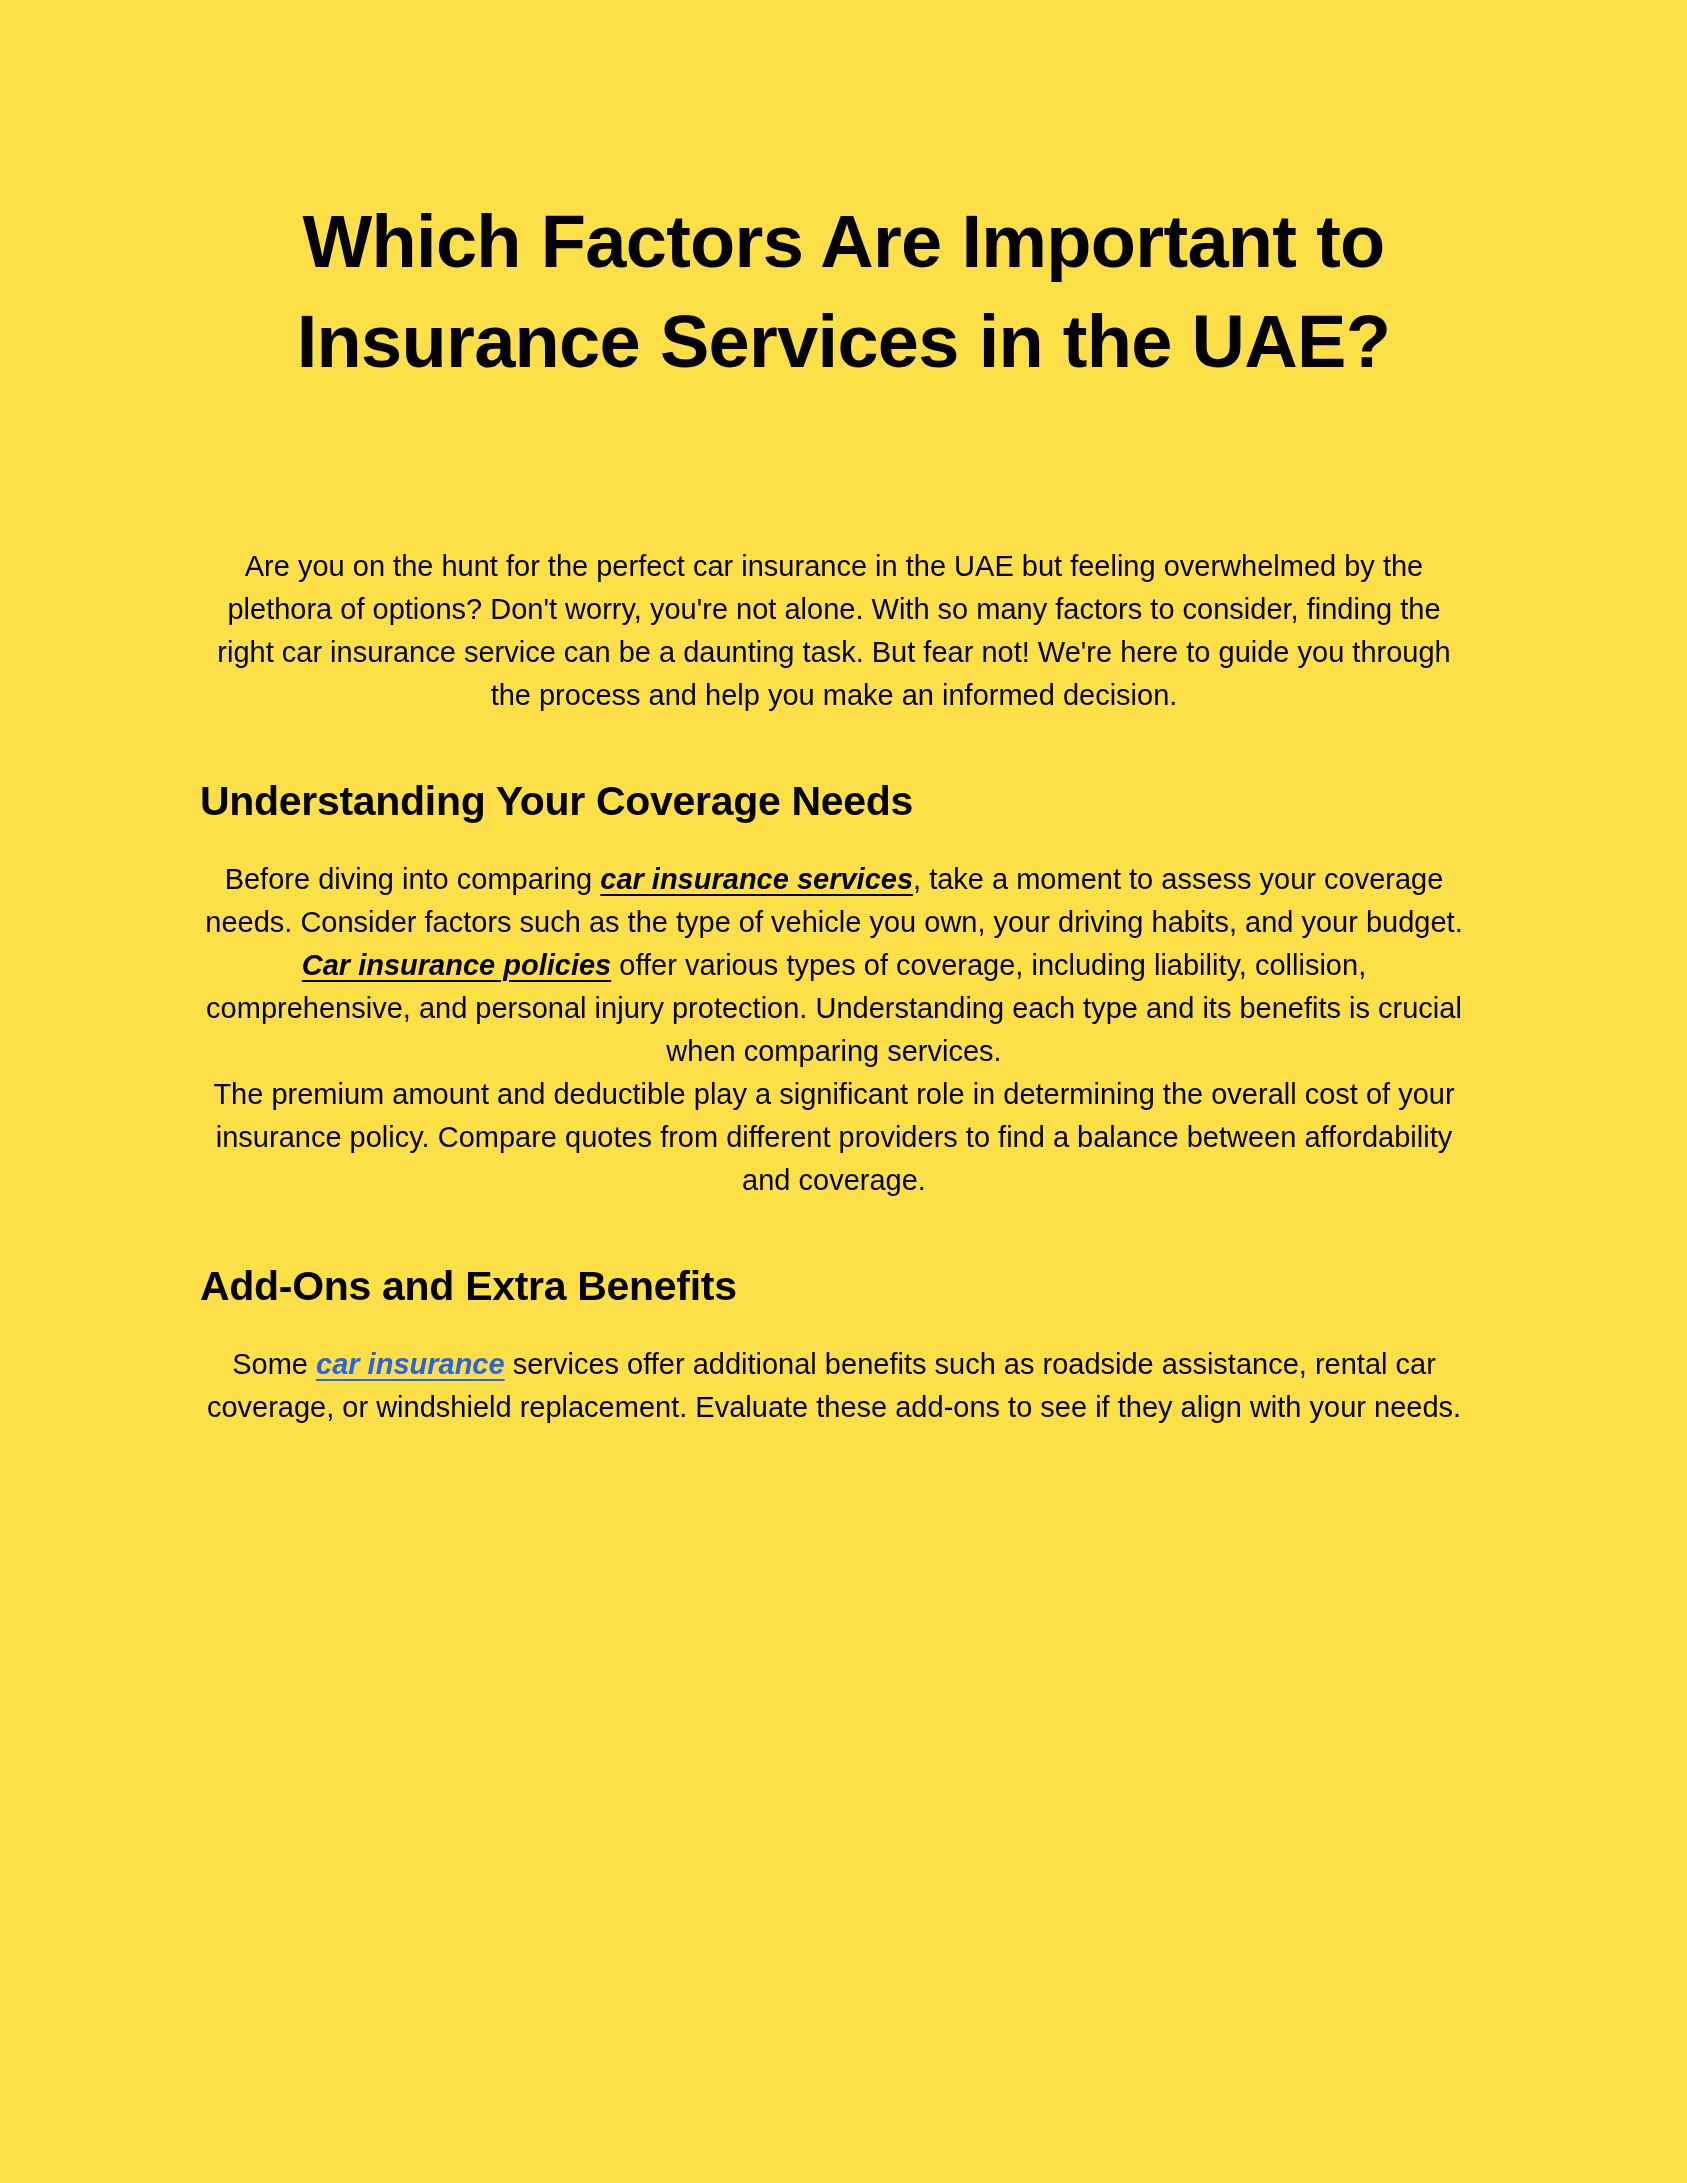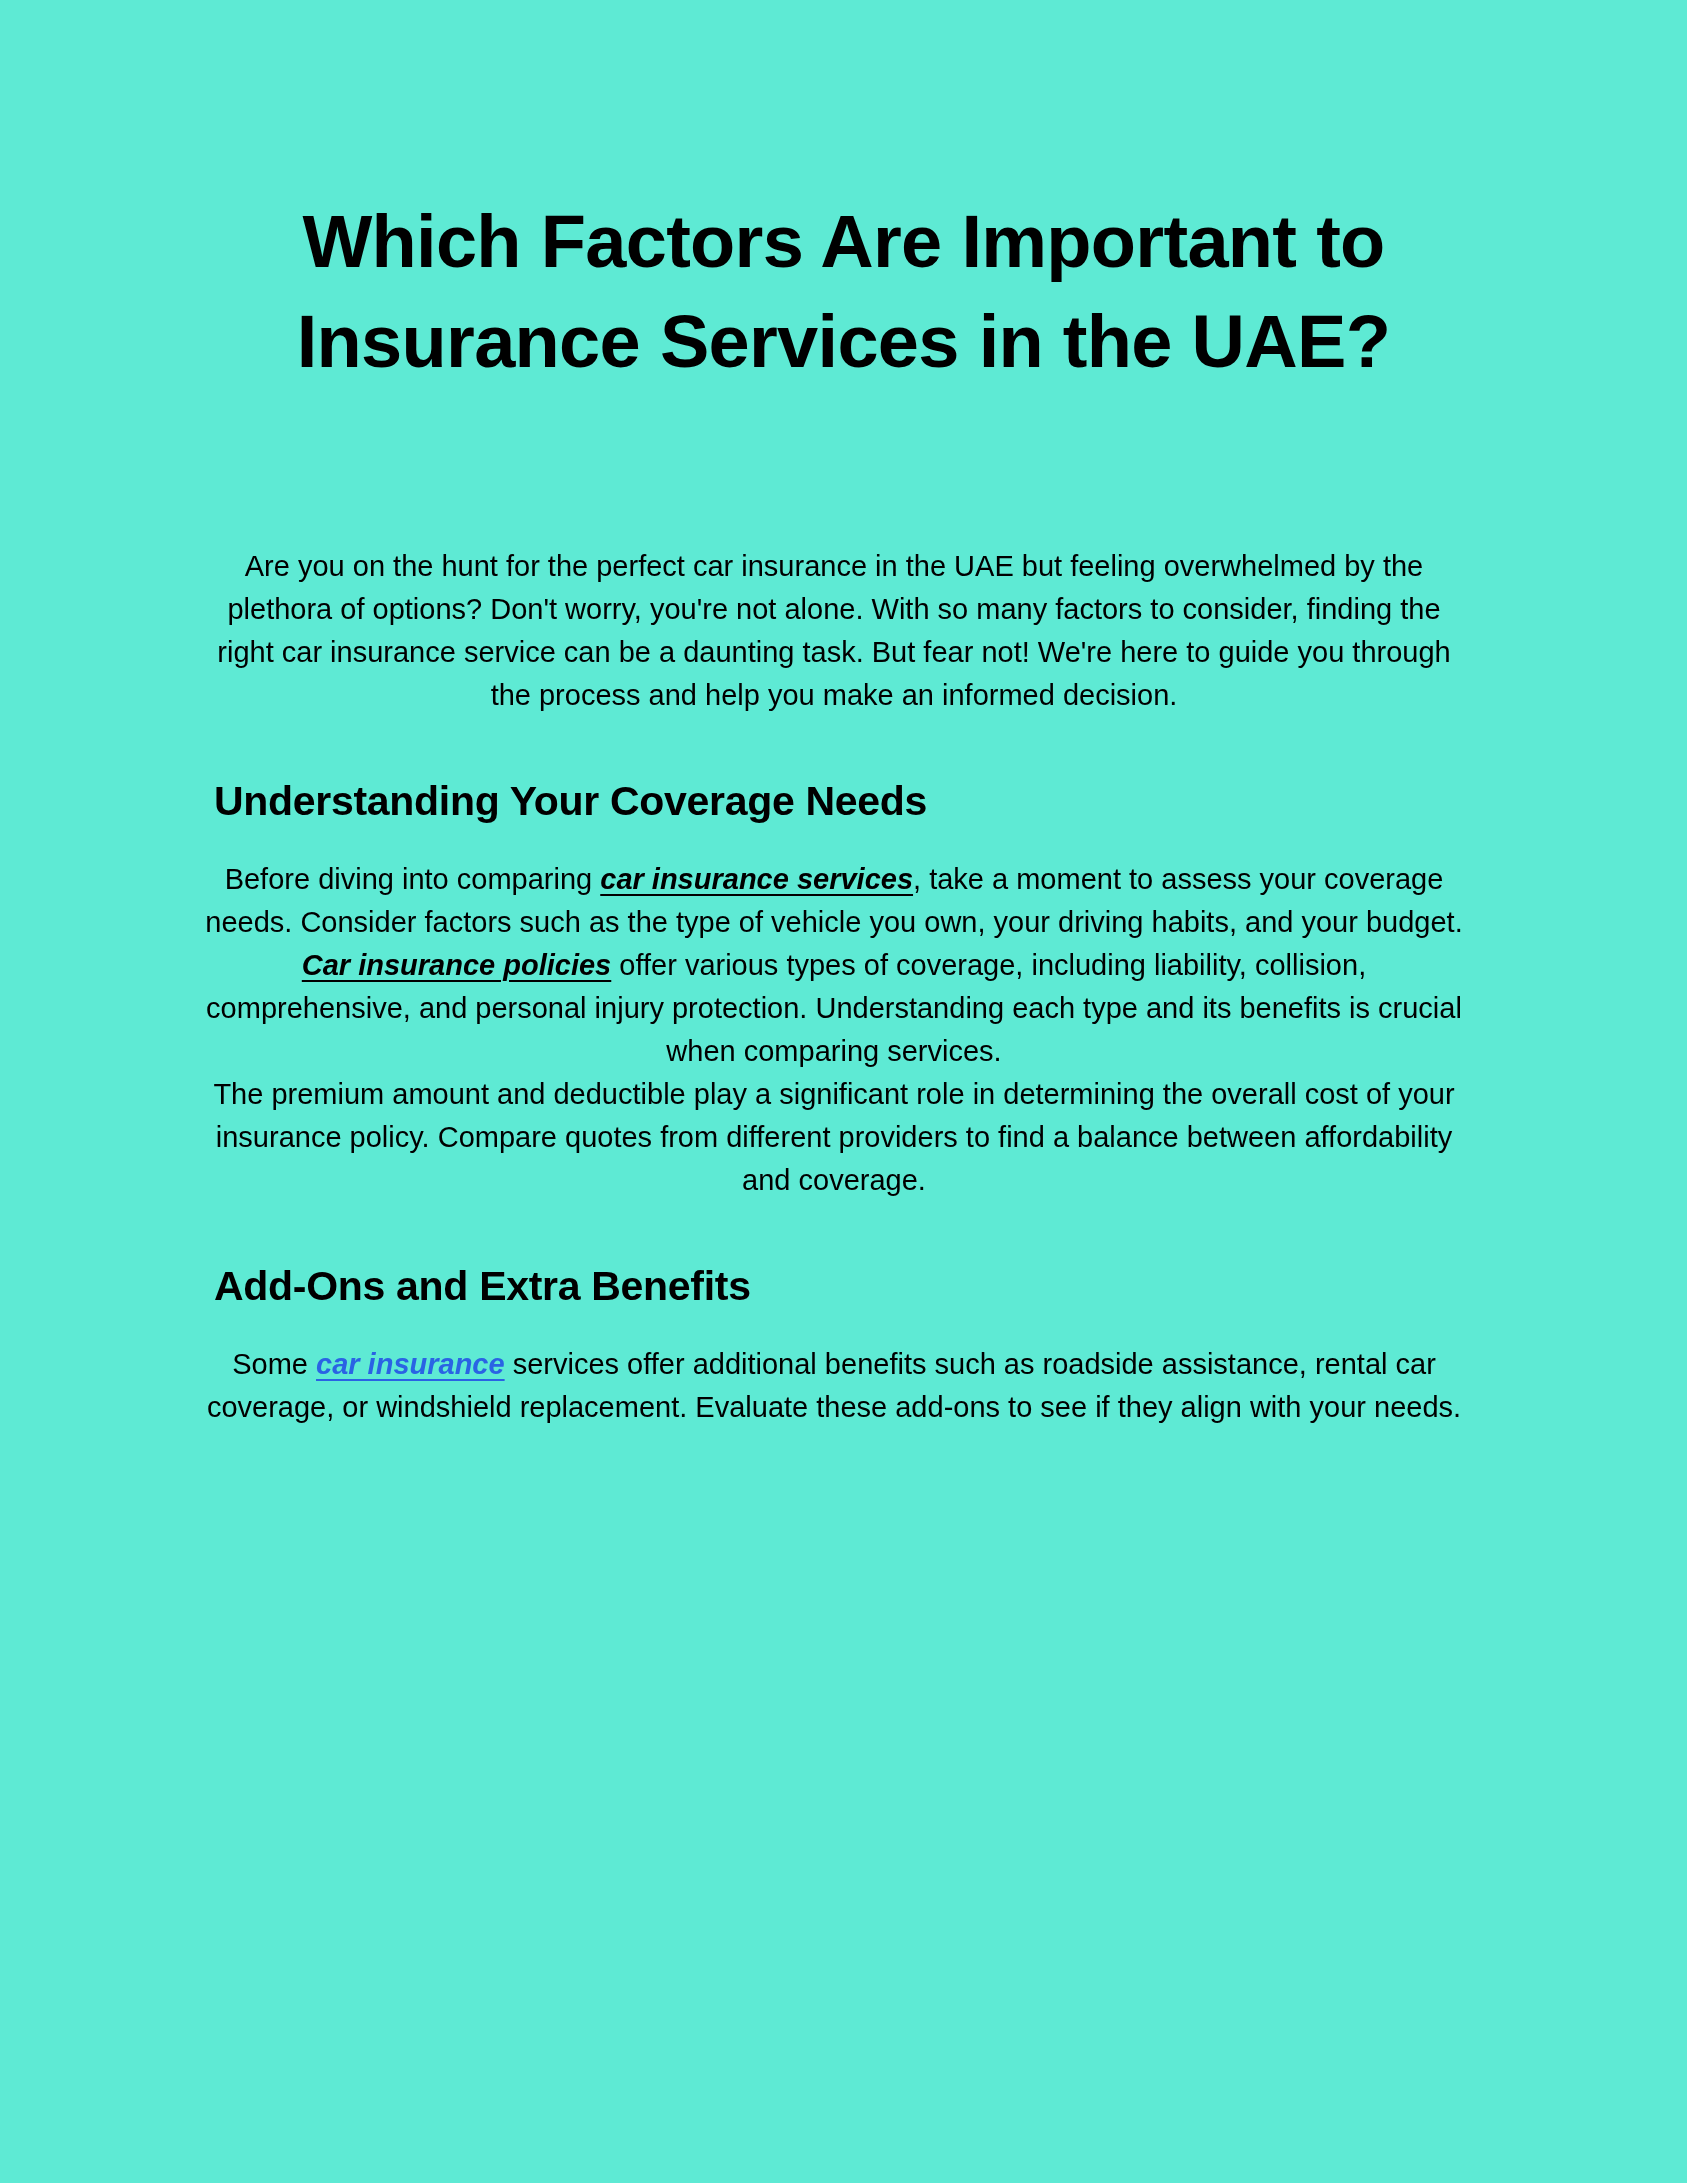--- a/index.html
+++ b/index.html
@@ -10,21 +10,21 @@
   body {
     width: 1687px;
     height: 2183px;
     font-family: "Liberation Sans", sans-serif;
     color: #000000;
     -webkit-text-size-adjust: none;
   }
   .page {
     width: 1687px;
     height: 2183px;
-    background: #5eead4;
+    background: #fde047;
     overflow: hidden;
     box-sizing: border-box;
   }
   .doc-title {
     margin: 192px 158px 0 158px;
     text-align: center;
     font-size: 74px;
     line-height: 100px;
     font-weight: 700;
     color: #000000;
@@ -43,21 +43,21 @@
     text-align: center;
   }
   .intro {
     margin-top: 153px;
   }
   .section-heading {
     font-size: 41px;
     line-height: 47px;
     font-weight: 700;
     color: #000000;
-    margin: 61px 0 33px 16px;
+    margin: 61px 0 33px 2px;
     letter-spacing: -0.3px;
   }
   a.inline-link {
     font-weight: 700;
     font-style: italic;
     text-decoration: underline;
     text-decoration-thickness: 2px;
     text-underline-offset: 4.6px;
     cursor: pointer;
   }

